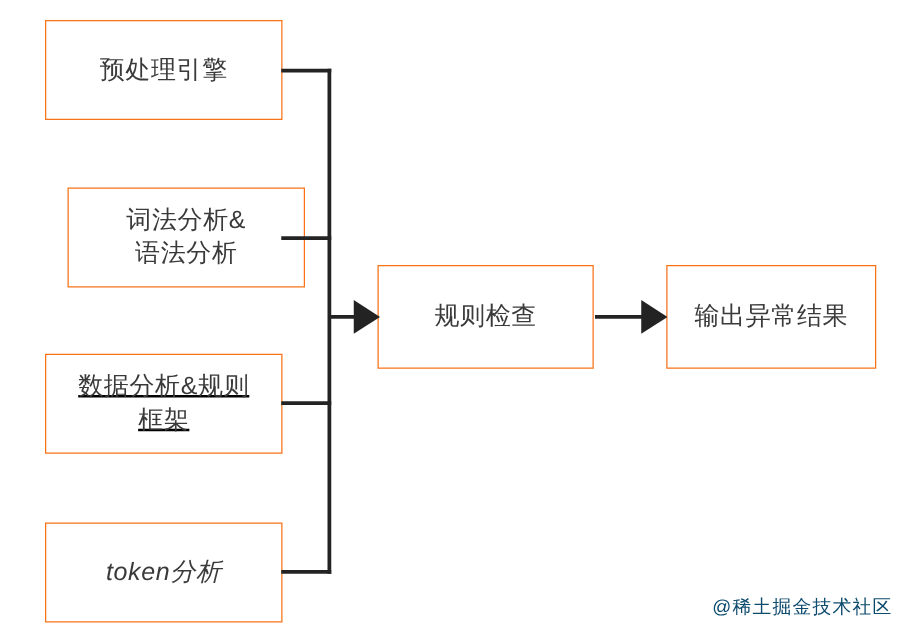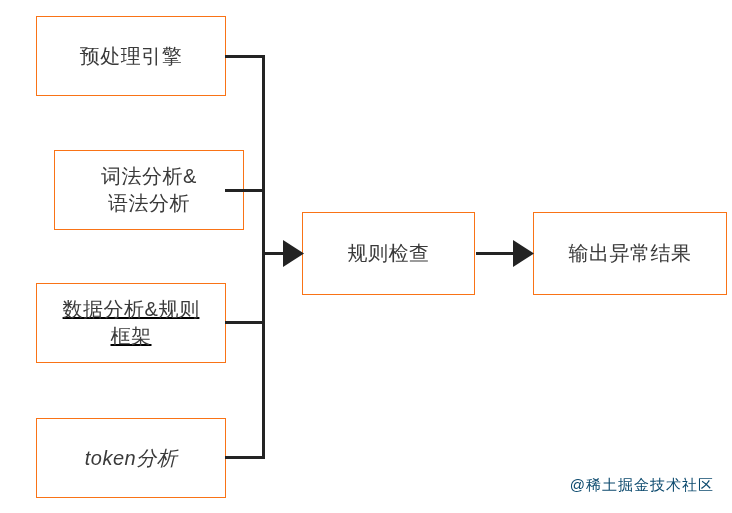--- a/index.html
+++ b/index.html
@@ -35,21 +35,21 @@
     white-space: pre-line;
     user-select: none;
   }
   
   #box-preprocess { left: 36px;  top: 16px;  width: 190px; height: 80px; }
   #box-lexsyntax  { left: 36px;  top: 150px; width: 190px; height: 80px; margin-left: 18px; }
   #box-dataframe  { left: 36px;  top: 283px; width: 190px; height: 80px; text-decoration: underline; }
   #box-token      { left: 36px;  top: 418px; width: 190px; height: 80px; font-style: italic; }
   
   #box-rulecheck  { left: 302px; top: 212px; width: 173px; height: 83px; }
-  #box-output     { left: 533px; top: 212px; width: 194px; height: 83px; }
+  #box-output     { left: 533px; top: 212px; width: 168px; height: 83px; }
 
   
   #connectors {
     position: absolute;
     left: 0;
     top: 0;
     width: 732px;
     height: 513px;
     pointer-events: none;
   }

